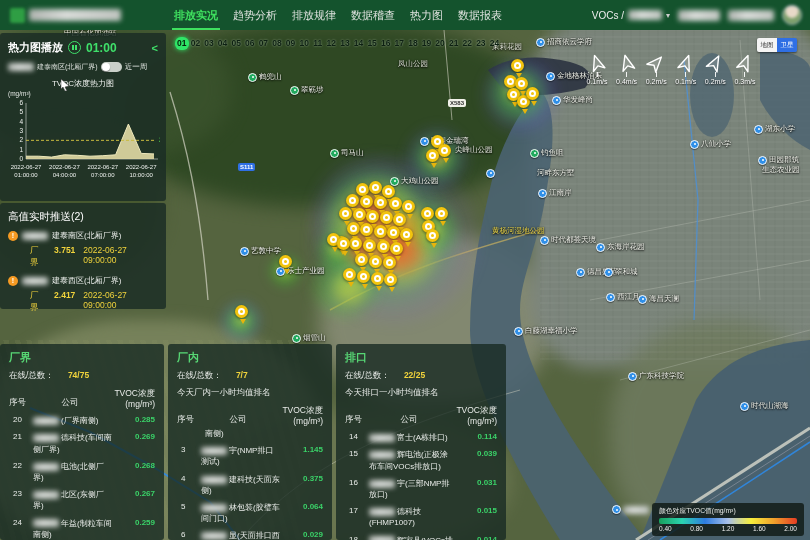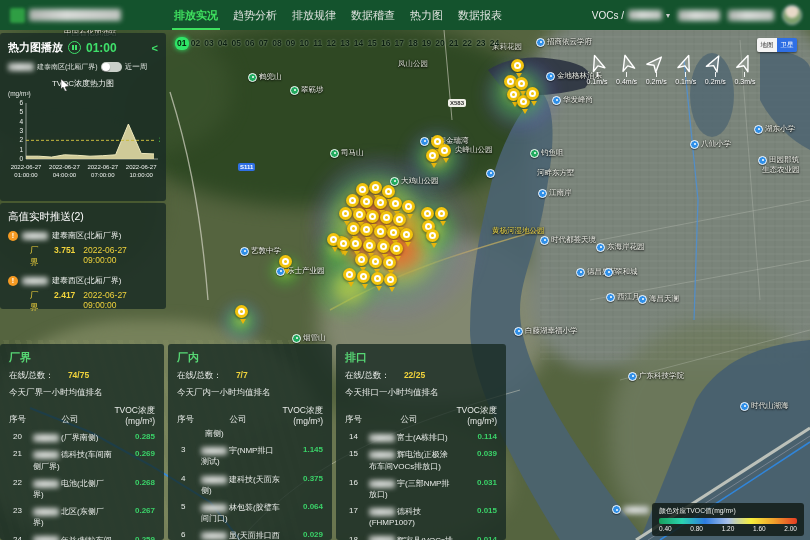--- a/index.html
+++ b/index.html
@@ -542,21 +542,20 @@
       <span class="push-val">2.417</span>
       <span>2022-06-27 09:00:00</span>
           </div>
         </div>
       </div>
   </div>
 
   <div class="bpanel" id="bp-0">
       <div class="bp-title">厂界</div>
       <div class="bp-online"><span>在线/总数：</span><b>74/75</b></div>
-      <div class="bp-sub">今天厂界一小时均值排名</div>
       <div class="bp-header">
         <span>序号</span>
     <span class="hc">公司</span>
     <span class="hv">TVOC浓度<br>(mg/m³)</span>
       </div>
       <div class="bp-row">
         <span class="no">20</span>
       <span class="comp"><span class="blur-chip"></span>(厂界南侧)</span>
       <span class="val">0.285</span>
       </div>

